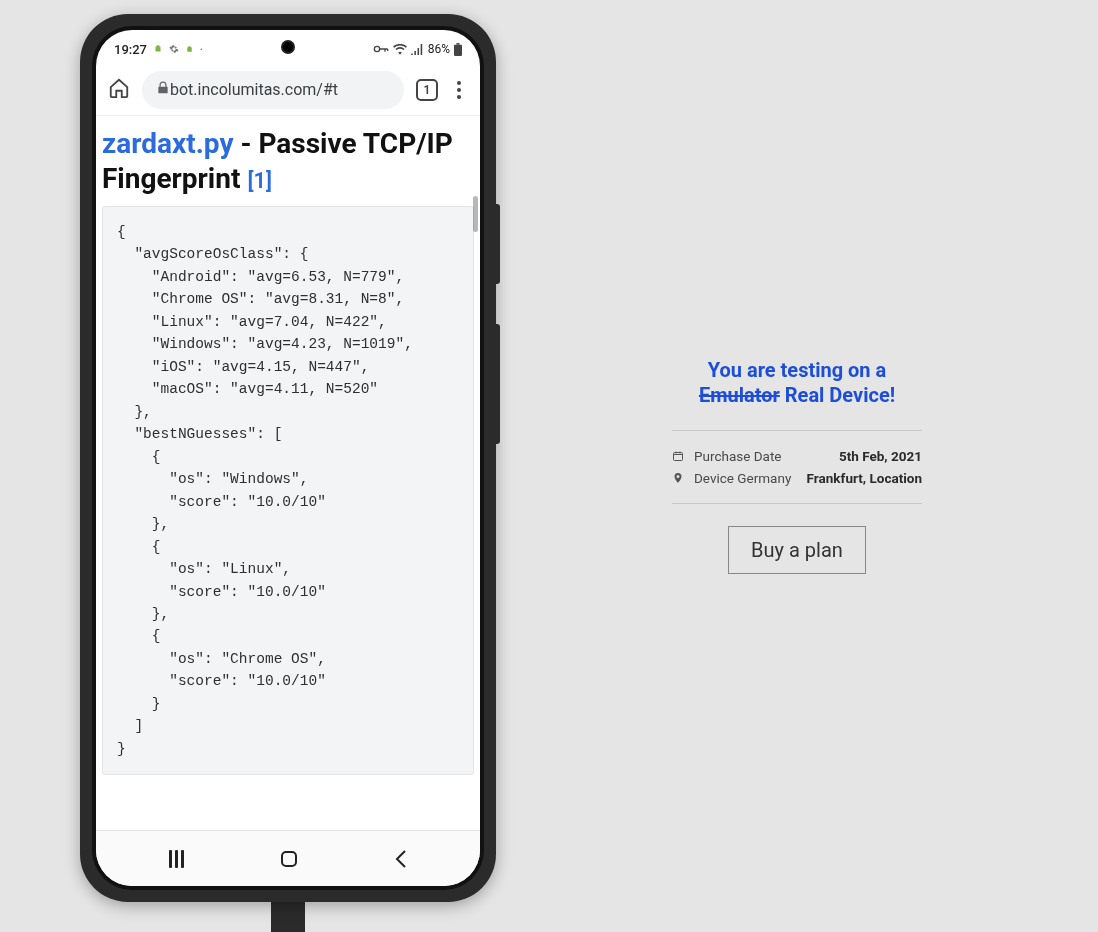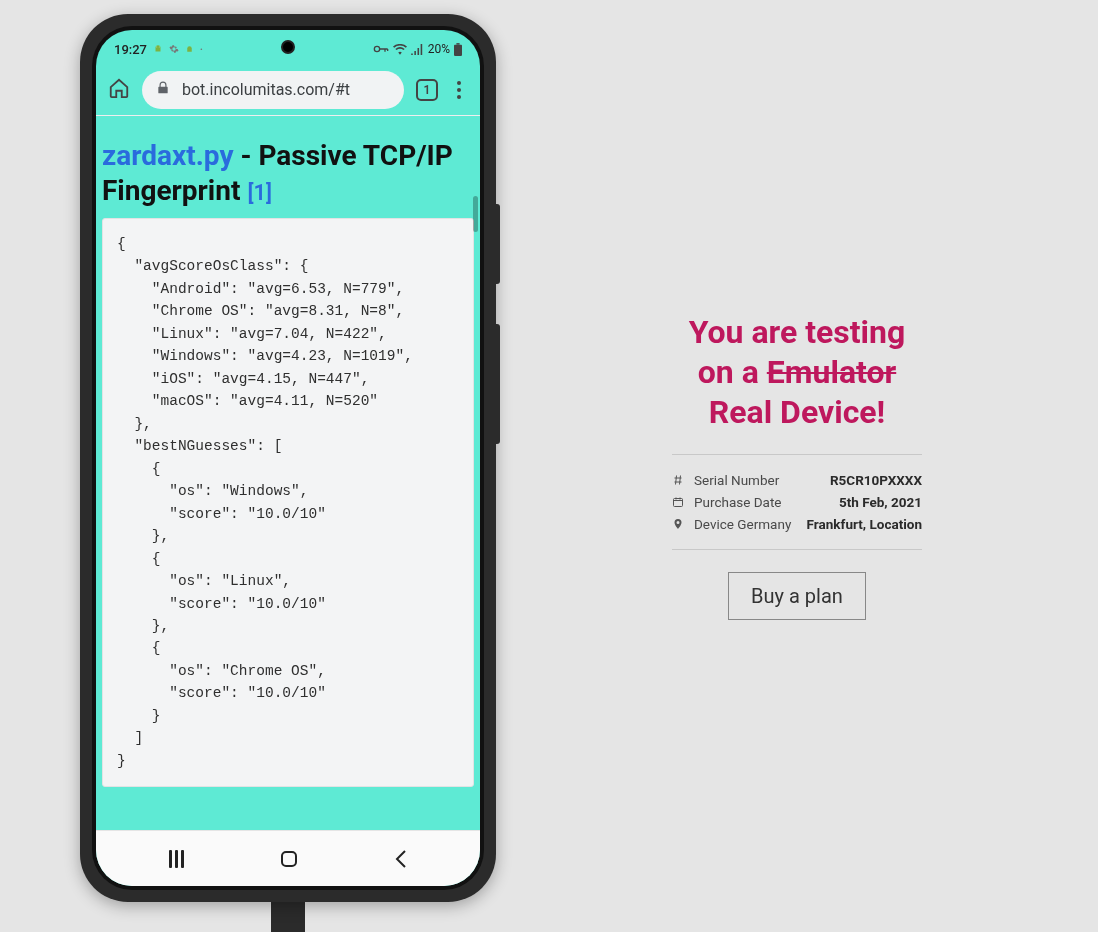--- a/index.html
+++ b/index.html
@@ -42,21 +42,21 @@
   .phone-frame::after  { top: 310px; height: 120px; }
   .phone-inner {
     background: #111;
     border-radius: 40px;
     width: 100%;
     height: 100%;
     padding: 4px;
     position: relative;
   }
   .phone-screen {
-    background: #5eead4;
+    background: #ffffff;
     border-radius: 36px;
     width: 100%;
     height: 100%;
     overflow: hidden;
     position: relative;
     display: flex;
     flex-direction: column;
   }
   .camera {
     position: absolute;
@@ -98,21 +98,21 @@
   }
   .home-icon { width: 22px; height: 22px; color: #444; }
   .url-pill {
     flex: 1;
     background: #f1f3f4;
     border-radius: 22px;
     height: 38px;
     display: flex;
     align-items: center;
     padding: 0 14px;
-    gap: 12px;
+    gap: 0;
     font-size: 16px;
     color: #3c4043;
     overflow: hidden;
     white-space: nowrap;
   }
   .lock-icon { width: 14px; height: 14px; flex-shrink: 0; }
   .tab-box {
     width: 22px; height: 22px;
     border: 2px solid #444;
     border-radius: 5px;
@@ -132,21 +132,20 @@
     overflow: hidden;
     padding: 10px 4px 0 4px;
     position: relative;
   }
   .page-title {
     font-size: 28px;
     font-weight: 700;
     line-height: 1.25;
     color: #111;
     padding: 0 2px 10px 2px;
-    margin-top: 12px;
   }
   .page-title .link { color: #2a6bdd; }
   .page-title .ref  { color: #2a6bdd; font-size: 22px; font-weight: 600; }
   .code-block {
     background: #f3f4f5;
     border: 1px solid #e2e3e4;
     border-radius: 3px;
     padding: 14px 14px;
     font-family: "SFMono-Regular", Consolas, "Liberation Mono", Menlo, monospace;
     font-size: 14.5px;
@@ -196,24 +195,24 @@
     flex: 1;
     display: flex;
     flex-direction: column;
     align-items: center;
     justify-content: center;
     height: 932px;
     color: #333;
   }
   .info-inner { width: 250px; text-align: center; }
   .info-heading {
-    font-size: 32px;
+    font-size: 20px;
     font-weight: 700;
     line-height: 1.25;
-    color: #be185d;
+    color: #1d4ed8;
   }
   .strike { text-decoration: line-through; text-decoration-thickness: 2px; }
   hr.sep { border: none; border-top: 1px solid #c8c8c8; margin: 22px 0 14px; }
   hr.sep2 { border: none; border-top: 1px solid #c8c8c8; margin: 14px 0 22px; }
   .meta-row {
     display: flex;
     align-items: center;
     font-size: 13.5px;
     color: #4a4a4a;
     padding: 3px 0;
@@ -273,21 +272,21 @@
             <span class="mini-icon">
               <svg width="14" height="11" viewBox="0 0 24 18" fill="#444">
                   <path d="M12 18l-3-4a5 5 0 016 0l-3 4zM4 8a13 13 0 0116 0l-2 2a10 10 0 00-12 0L4 8zM0 4a18 18 0 0124 0l-2 2a15 15 0 00-20 0L0 4z"></path>
                 </svg>
             </span>
             <span class="mini-icon">
               <svg width="13" height="11" viewBox="0 0 16 14" fill="#444">
                   <path d="M0 12h2v2H0zM4 9h2v5H4zM8 5h2v9H8zM12 0h2v14h-2z"></path>
                 </svg>
             </span>
-            <span>20%</span>
+            <span>86%</span>
             <span class="mini-icon">
               <svg width="8" height="13" viewBox="0 0 10 16" fill="#444">
                   <rect x="0" y="2" width="10" height="14" rx="1"></rect>
                   <rect x="3" y="0" width="4" height="2"></rect>
                 </svg>
             </span>
           </div>
         </div>
 
         <div class="browser-bar">
@@ -368,29 +367,20 @@
 </div>
 
 <div class="info-panel">
   <div class="info-inner">
     <h1 class="info-heading">
       <span>You are testing on a </span><span class="strike">Emulator</span><span> Real Device!</span>
     </h1>
     <hr class="sep">
     <div class="meta-row">
       <span class="mi">
-        <svg width="12" height="12" viewBox="0 0 24 24" fill="none" stroke="#555" stroke-width="2">
-            <path d="M5 8h14M5 16h14M9 3l-2 18M17 3l-2 18"></path>
-          </svg>
-      </span>
-      <span class="lab">Serial Number</span>
-      <span class="val">R5CR10PXXXX</span>
-    </div>
-    <div class="meta-row">
-      <span class="mi">
         <svg width="12" height="12" viewBox="0 0 24 24" fill="#555">
             <rect x="3" y="5" width="18" height="16" rx="2" fill="none" stroke="#555" stroke-width="2"></rect>
             <path d="M3 9h18" stroke="#555" stroke-width="2"></path>
             <path d="M8 3v4M16 3v4" stroke="#555" stroke-width="2"></path>
           </svg>
       </span>
       <span class="lab">Purchase Date</span>
       <span class="val">5th Feb, 2021</span>
     </div>
     <div class="meta-row">

